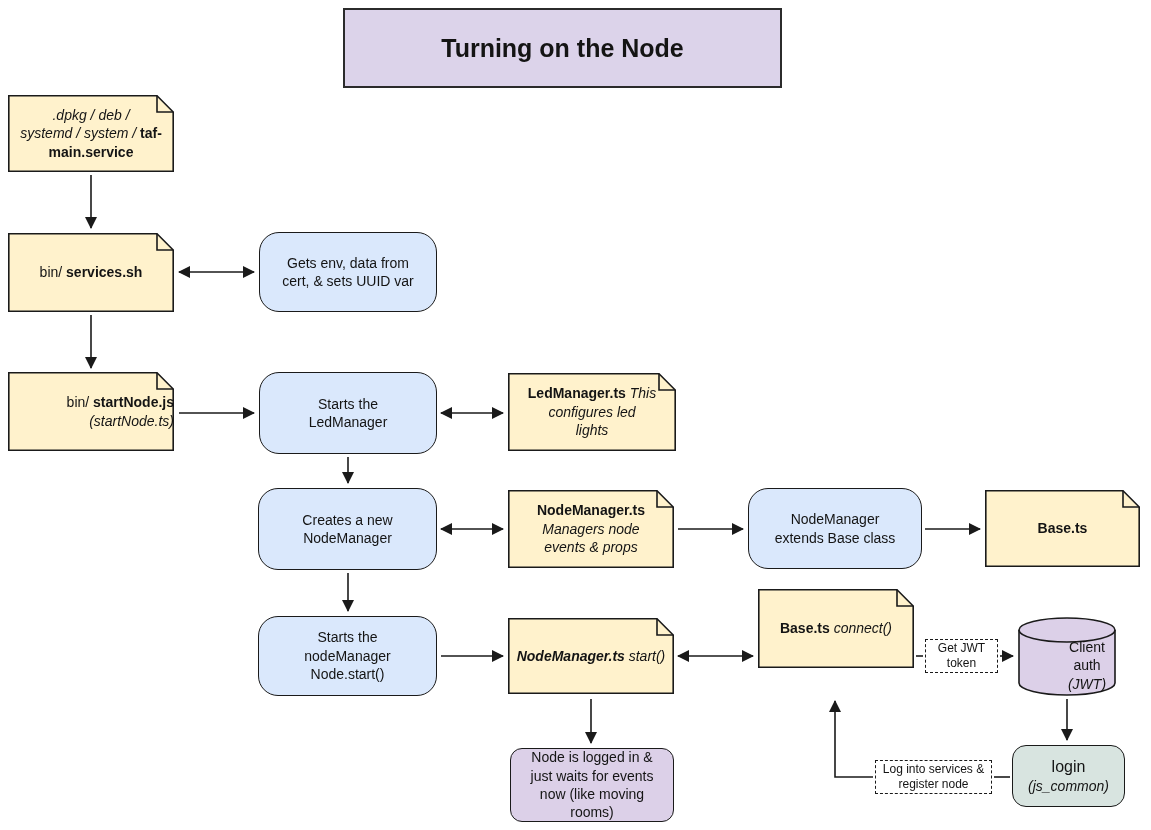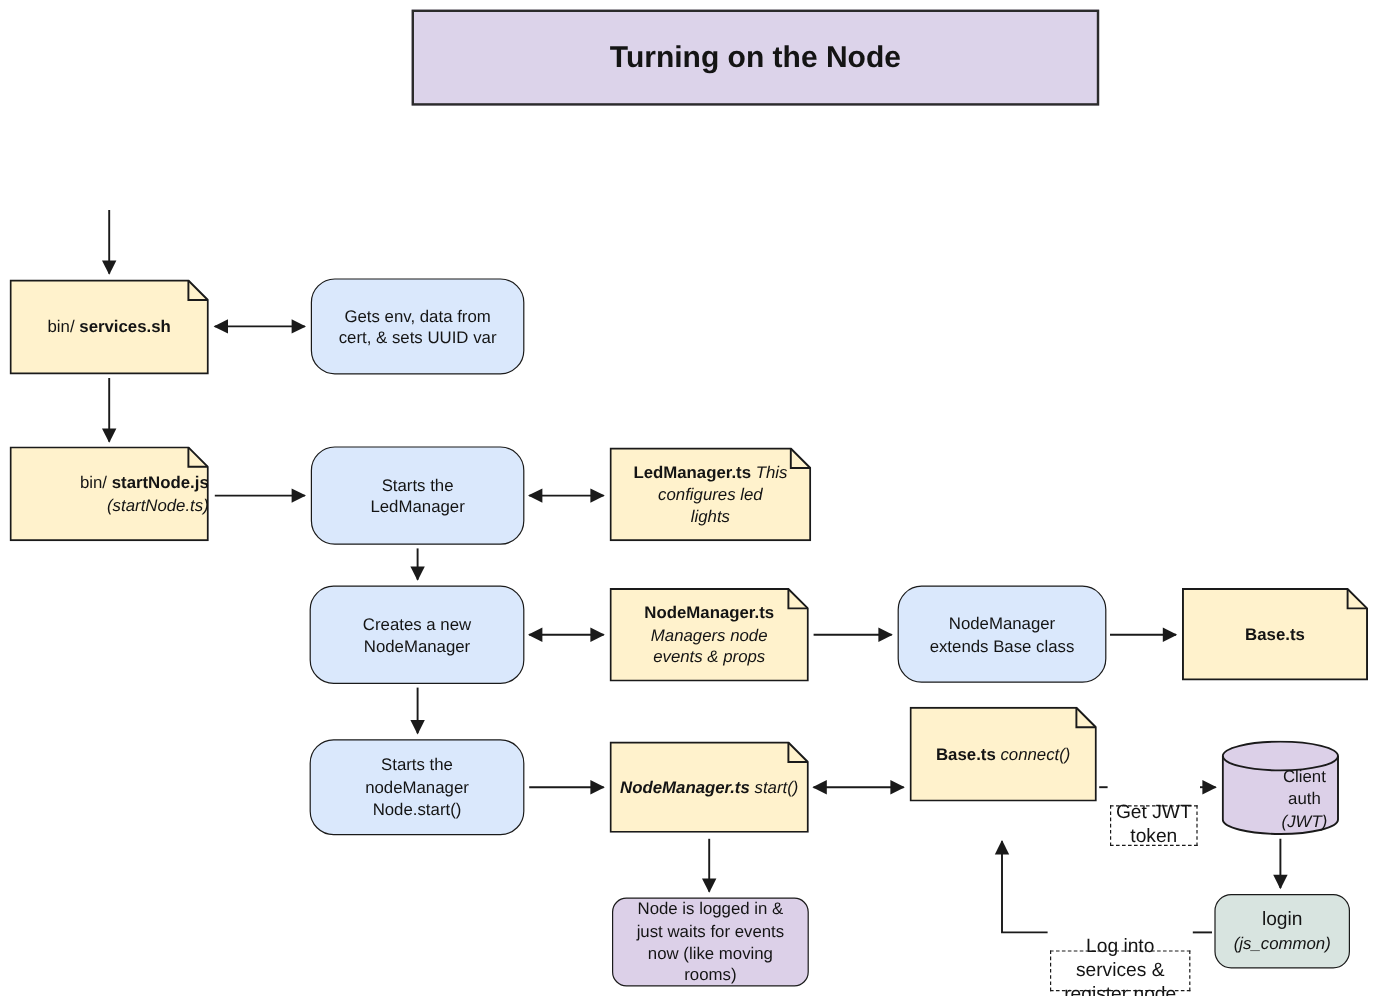--- a/index.html
+++ b/index.html
@@ -10,21 +10,21 @@
   .node { position:absolute; display:flex; flex-direction:column; align-items:center;
     justify-content:center; text-align:center; font-size:14px; line-height:1.32; box-sizing:border-box; }
   .pre { white-space:pre-line; }
   .rounded { background:#DAE8FC; border:1.6px solid #1a1a1a; border-radius:20px; }
   .purple-rounded { background:#DCD0E8; border:1.6px solid #1a1a1a; border-radius:12px; }
   .green-rounded { background:#D8E4E0; border:1.6px solid #1a1a1a; border-radius:14px; }
   .titlebox { background:#DCD3EA; border:2px solid #2b2b2b; font-size:25px; font-weight:bold; }
   .notebox { background:transparent; border:none; }
   .notebox > svg.shape { position:absolute; inset:0; }
   .notebox .txt { position:relative; z-index:1; }
-  .dashedbox { background:#ffffff; border:1.6px dashed #1a1a1a; font-size:16px; line-height:1.25;margin-top:32px; }
+  .dashedbox { background:#ffffff; border:1.6px dashed #1a1a1a; font-size:12px; line-height:1.25; }
   .cyl { background:transparent;padding-left:40px; }
   .cyl > svg.shape { position:absolute; inset:0; }
   .cyl .txt { position:relative; z-index:1; padding-top:18px; }
   .b { font-weight:bold; }
   .i { font-style:italic; }
   .bi { font-weight:bold; font-style:italic; }
   .connectors { position:absolute; left:0; top:0; z-index:2; pointer-events:none; }
   .node { z-index:1; }
   .login-main { font-size:16px; }
 </style>
@@ -54,24 +54,35 @@
       <path d="M678,656 L753,656" marker-start="url(#ah)" marker-end="url(#ah)"></path>
       <path d="M916,656 L923,656"></path>
       <path d="M1000,656 L1013,656" marker-end="url(#ah)"></path>
       <path d="M591,699 L591,743" marker-end="url(#ah)"></path>
       <path d="M1067,699 L1067,740" marker-end="url(#ah)"></path>
       <path d="M1010,777 L994,777"></path>
       <path d="M873,777 L835,777 L835,701" marker-end="url(#ah)"></path>
     </g>
   </svg>
 
-  <div class="node titlebox" style="left:343px; top:8px; width:573px; height:80px;">
+  <div class="node titlebox" style="left:343px; top:8px; width:439px; height:80px;">
     <span>Turning on the Node</span>
   </div>
 
+  <div class="node notebox" style="left:8px; top:95px; width:166px; height:77px;">
+    <svg class="shape" width="166" height="77">
+      <path d="M0.8,0.8 L149,0.8 L165.2,17 L165.2,76.2 L0.8,76.2 Z" fill="#FFF2CC" stroke="#1a1a1a" stroke-width="1.6"></path>
+      <path d="M149,0.8 L149,17 L165.2,17" fill="none" stroke="#1a1a1a" stroke-width="1.6"></path>
+    </svg>
+    <div class="txt">
+      <span class="pre i">.dpkg / deb /
+systemd / system /</span>
+      <span class="b">taf-main.service</span>
+    </div>
+  </div>
 
   <div class="node notebox" style="left:8px; top:233px; width:166px; height:79px;">
     <svg class="shape" width="166" height="79">
       <path d="M0.8,0.8 L149,0.8 L165.2,17 L165.2,78.2 L0.8,78.2 Z" fill="#FFF2CC" stroke="#1a1a1a" stroke-width="1.6"></path>
       <path d="M149,0.8 L149,17 L165.2,17" fill="none" stroke="#1a1a1a" stroke-width="1.6"></path>
     </svg>
     <div class="txt">
       <span>bin/</span>
       <span class="b">services.sh</span>
     </div>

